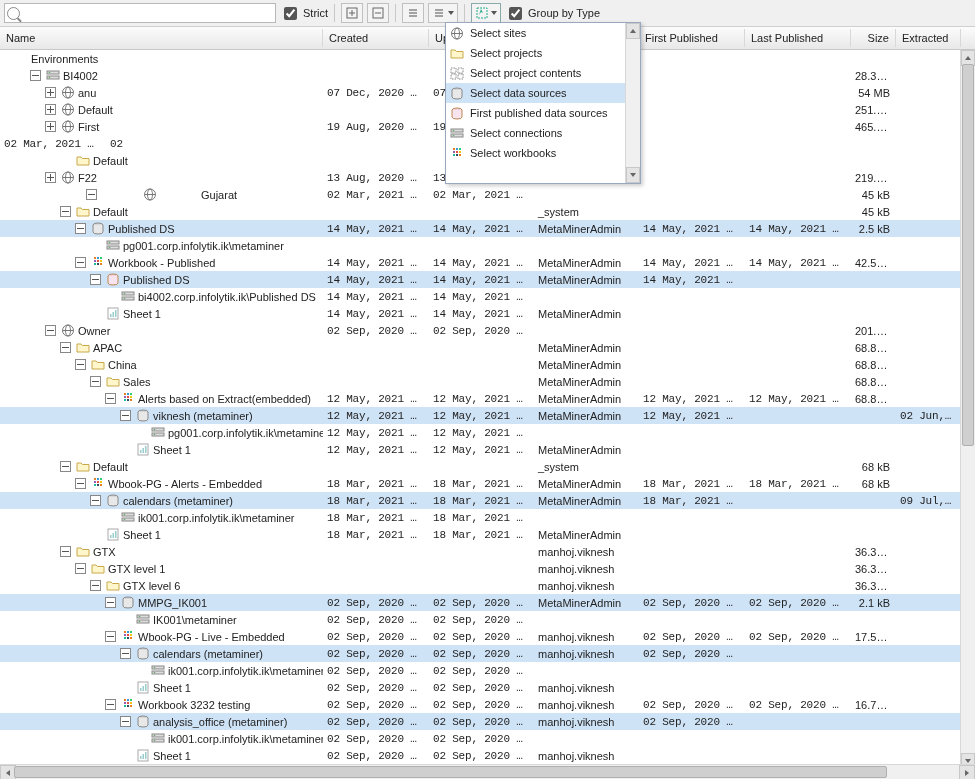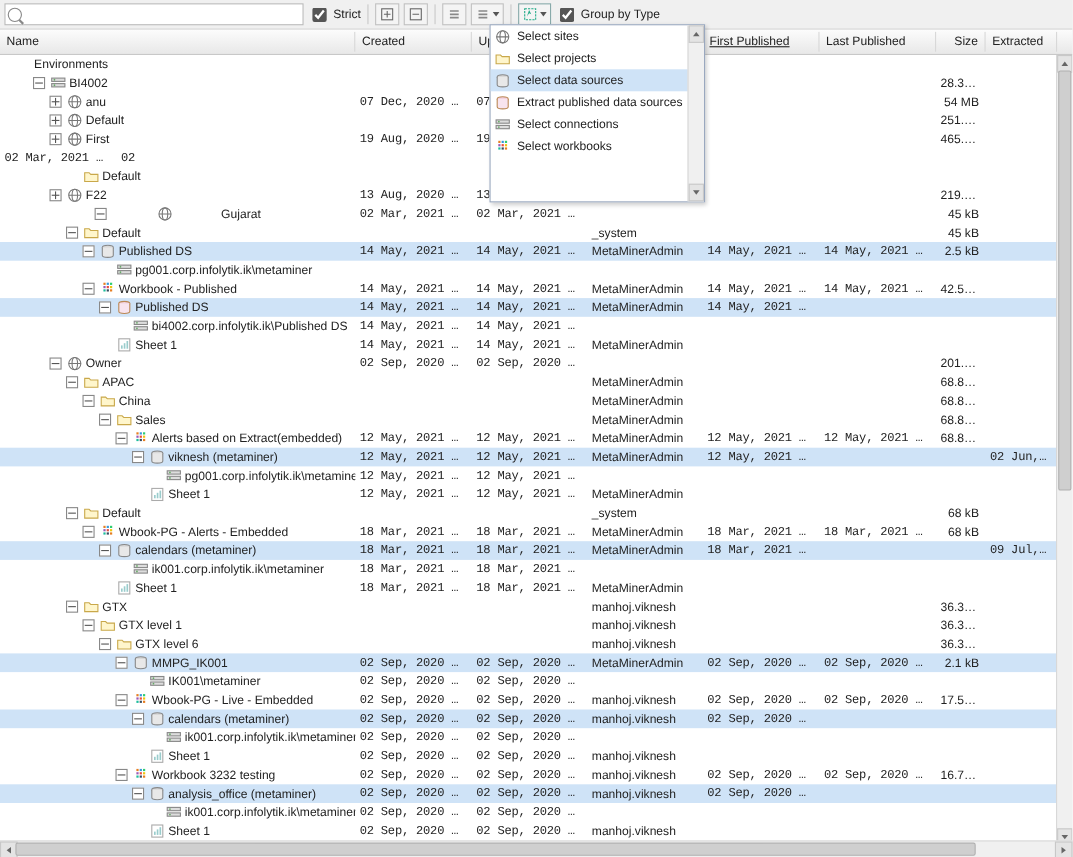--- a/index.html
+++ b/index.html
@@ -248,21 +248,21 @@
     <input type="checkbox" id="cb-group" checked="" style="">
     <span>Group by Type</span>
   </label>
 </div>
 
 <div class="header" id="header">
     <div class="col" style="width: 323px;">Name</div>
     <div class="col" style="width: 106px;">Created</div>
     <div class="col" style="width: 105px;">Updated</div>
     <div class="col" style="width: 105px;">Owner</div>
-    <div class="col" style="width: 106px; text-decoration: underline;">First Published</div>
+    <div class="col" style="width: 106px;">First Published</div>
     <div class="col" style="width: 106px;">Last Published</div>
     <div class="col right" style="width: 45px;">Size</div>
     <div class="col" style="width: 65px;">Extracted</div>
   </div>
 
 <div class="grid-wrap">
   <div class="rows" id="rows">
       <div class="row">
         <div class="cell name" style="width: 323px;">
           <span class="indent" style="width: 8px;"></span>
@@ -1109,37 +1109,48 @@
       <span>Select sites</span>
     </div>
     <div class="mi">
       <span class="mic">
         <svg viewBox="0 0 14 13">
           <path d="M1 3 h4 l1.5 1.5 H13 V11 H1 Z" fill="#fff6cc" stroke="#c9a84a"></path>
         </svg>
       </span>
       <span>Select projects</span>
     </div>
+    <div class="mi">
+      <span class="mic">
+        <svg viewBox="0 0 14 13">
+          <rect x="1" y="1" width="5" height="5" fill="none" stroke="#888" stroke-dasharray="1.5 1"></rect>
+          <rect x="8" y="1" width="5" height="5" fill="none" stroke="#888" stroke-dasharray="1.5 1"></rect>
+          <rect x="1" y="7" width="5" height="5" fill="none" stroke="#888" stroke-dasharray="1.5 1"></rect>
+          <rect x="8" y="7" width="5" height="5" fill="none" stroke="#888" stroke-dasharray="1.5 1"></rect>
+        </svg>
+      </span>
+      <span>Select project contents</span>
+    </div>
     <div class="mi sel">
       <span class="mic">
         <svg viewBox="0 0 14 13">
           <ellipse cx="7" cy="3" rx="5" ry="2" fill="#d8d8d8" stroke="#888"></ellipse>
           <path d="M2 3 V10 a5 2 0 0 0 10 0 V3" fill="#e8e8e8" stroke="#888"></path>
         </svg>
       </span>
       <span>Select data sources</span>
     </div>
     <div class="mi">
       <span class="mic">
         <svg viewBox="0 0 14 13">
           <ellipse cx="7" cy="3" rx="5" ry="2" fill="#f3d2e0" stroke="#b85"></ellipse>
           <path d="M2 3 V10 a5 2 0 0 0 10 0 V3" fill="#f8e4ee" stroke="#b85"></path>
         </svg>
       </span>
-      <span>Extract published data sources</span>
+      <span>First published data sources</span>
     </div>
     <div class="mi">
       <span class="mic">
         <svg viewBox="0 0 14 13">
           <rect x="1" y="2" width="12" height="3" fill="#ddd" stroke="#888"></rect>
           <rect x="1" y="7" width="12" height="3" fill="#ddd" stroke="#888"></rect>
           <circle cx="3.5" cy="3.5" r=".8" fill="#6a6"></circle>
           <circle cx="3.5" cy="8.5" r=".8" fill="#6a6"></circle>
         </svg>
       </span>

